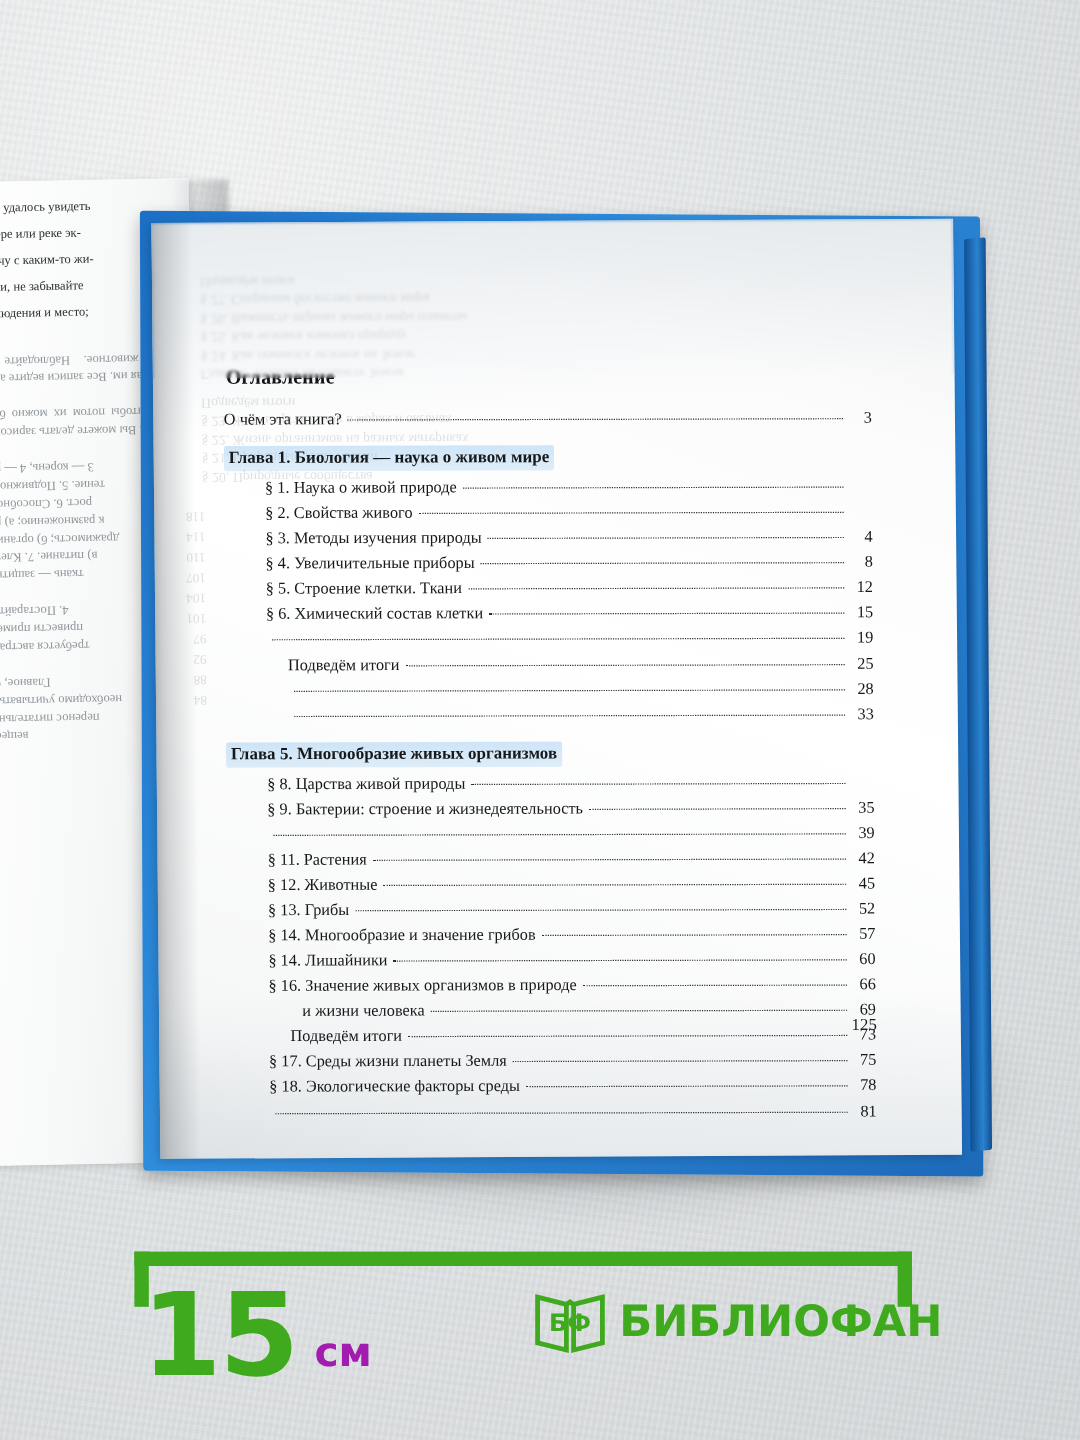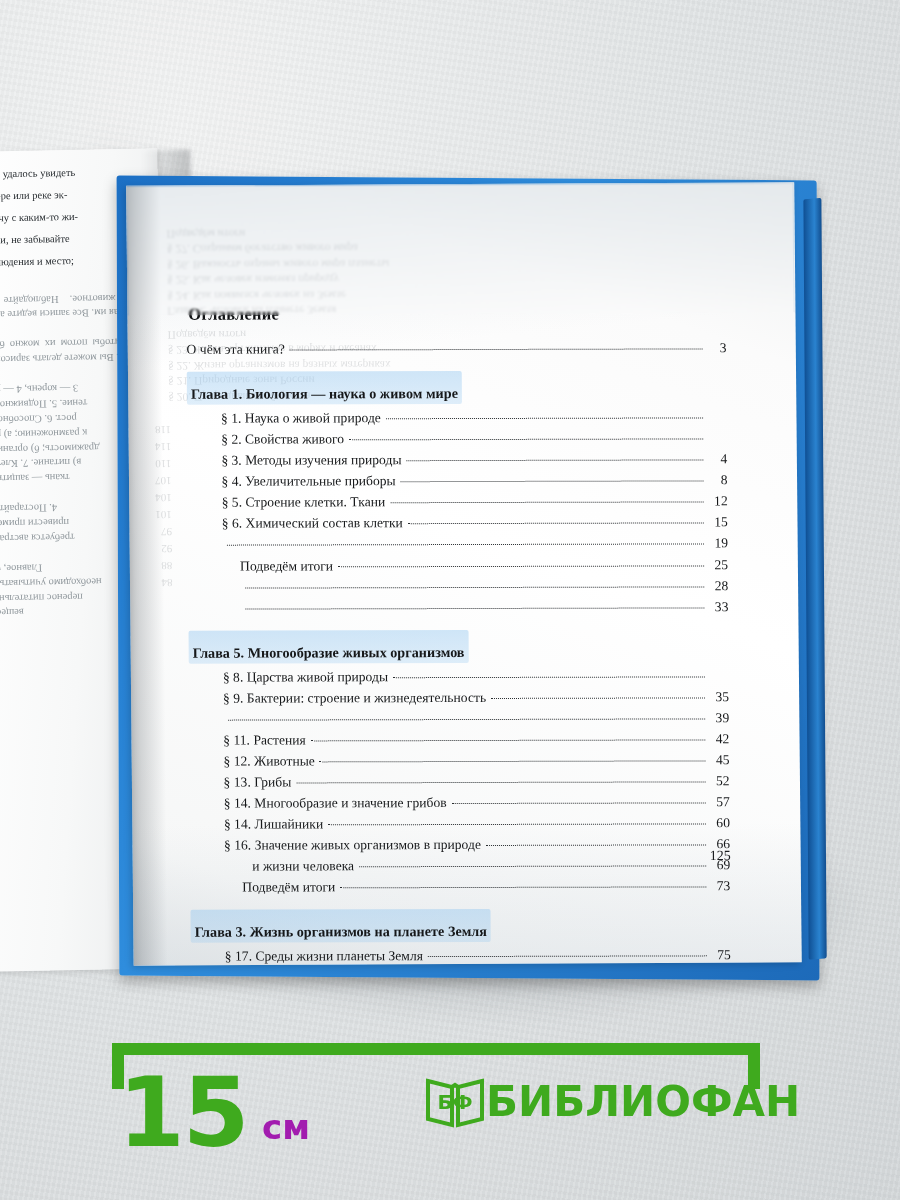--- a/index.html
+++ b/index.html
@@ -192,21 +192,21 @@
   .row.indent1 { padding-left: 34px; }
   .row.indent2 { padding-left: 52px; }
   .row.wrapcont { padding-left: 62px; }
 
   .chapter {
     margin-top: 12px;
     margin-bottom: 3px;
     font-weight: bold;
     font-size: 14.2px;
     display: inline-block;
-    padding: 14px 4px 2px 4px;
+    padding: 2px 4px 2px 4px;
     background: linear-gradient(to bottom, rgba(150,200,240,0.45), rgba(150,200,240,0.30));
     border-radius: 2px;
     white-space: nowrap;
   }
   .chapter .cnum { }
   .page-num {
     position: absolute;
     right: 70px;
     bottom: 99px;
     font-size: 14px;
@@ -261,33 +261,34 @@
     left: 242px;
     top: 112px;
     font-family: "DejaVu Sans", sans-serif;
     font-weight: bold;
     font-size: 34px;
     color: #a21caf;
     padding-left: 20px;
   }
   .logo-wrap {
     position: absolute;
-    left: 424px;
+    left: 444px;
     top: 78px;
     display: flex;
     align-items: center;
+    gap: 10px;
   }
   .logo-book {
     width: 62px; height: 56px;
     position: relative;
   }
   .logo-text {
     font-family: "DejaVu Sans", sans-serif;
     font-weight: bold;
-    font-size: 42px;
+    font-size: 36px;
     color: #3faa1e;
     letter-spacing: 0px;
   }
 </style>
 </head>
 <body>
 
 <div id="stage">
 
   <div class="surface"></div>
@@ -482,24 +483,20 @@
           <span class="dots"></span>
           <span class="pg">69</span>
         </div>
         <div class="row indent2">
           <span class="lbl">Подведём итоги</span>
           <span class="dots"></span>
           <span class="pg">73</span>
         </div>
 
         
-        <div class="chapter">
-          <span class="cnum">Глава 3.</span>
-          <span>Жизнь организмов на планете Земля</span>
-        </div>
         <div class="row indent1">
           <span class="lbl">§ 17. Среды жизни планеты Земля</span>
           <span class="dots"></span>
           <span class="pg">75</span>
         </div>
         <div class="row indent1">
           <span class="lbl">§ 18. Экологические факторы среды</span>
           <span class="dots"></span>
           <span class="pg">78</span>
         </div>

